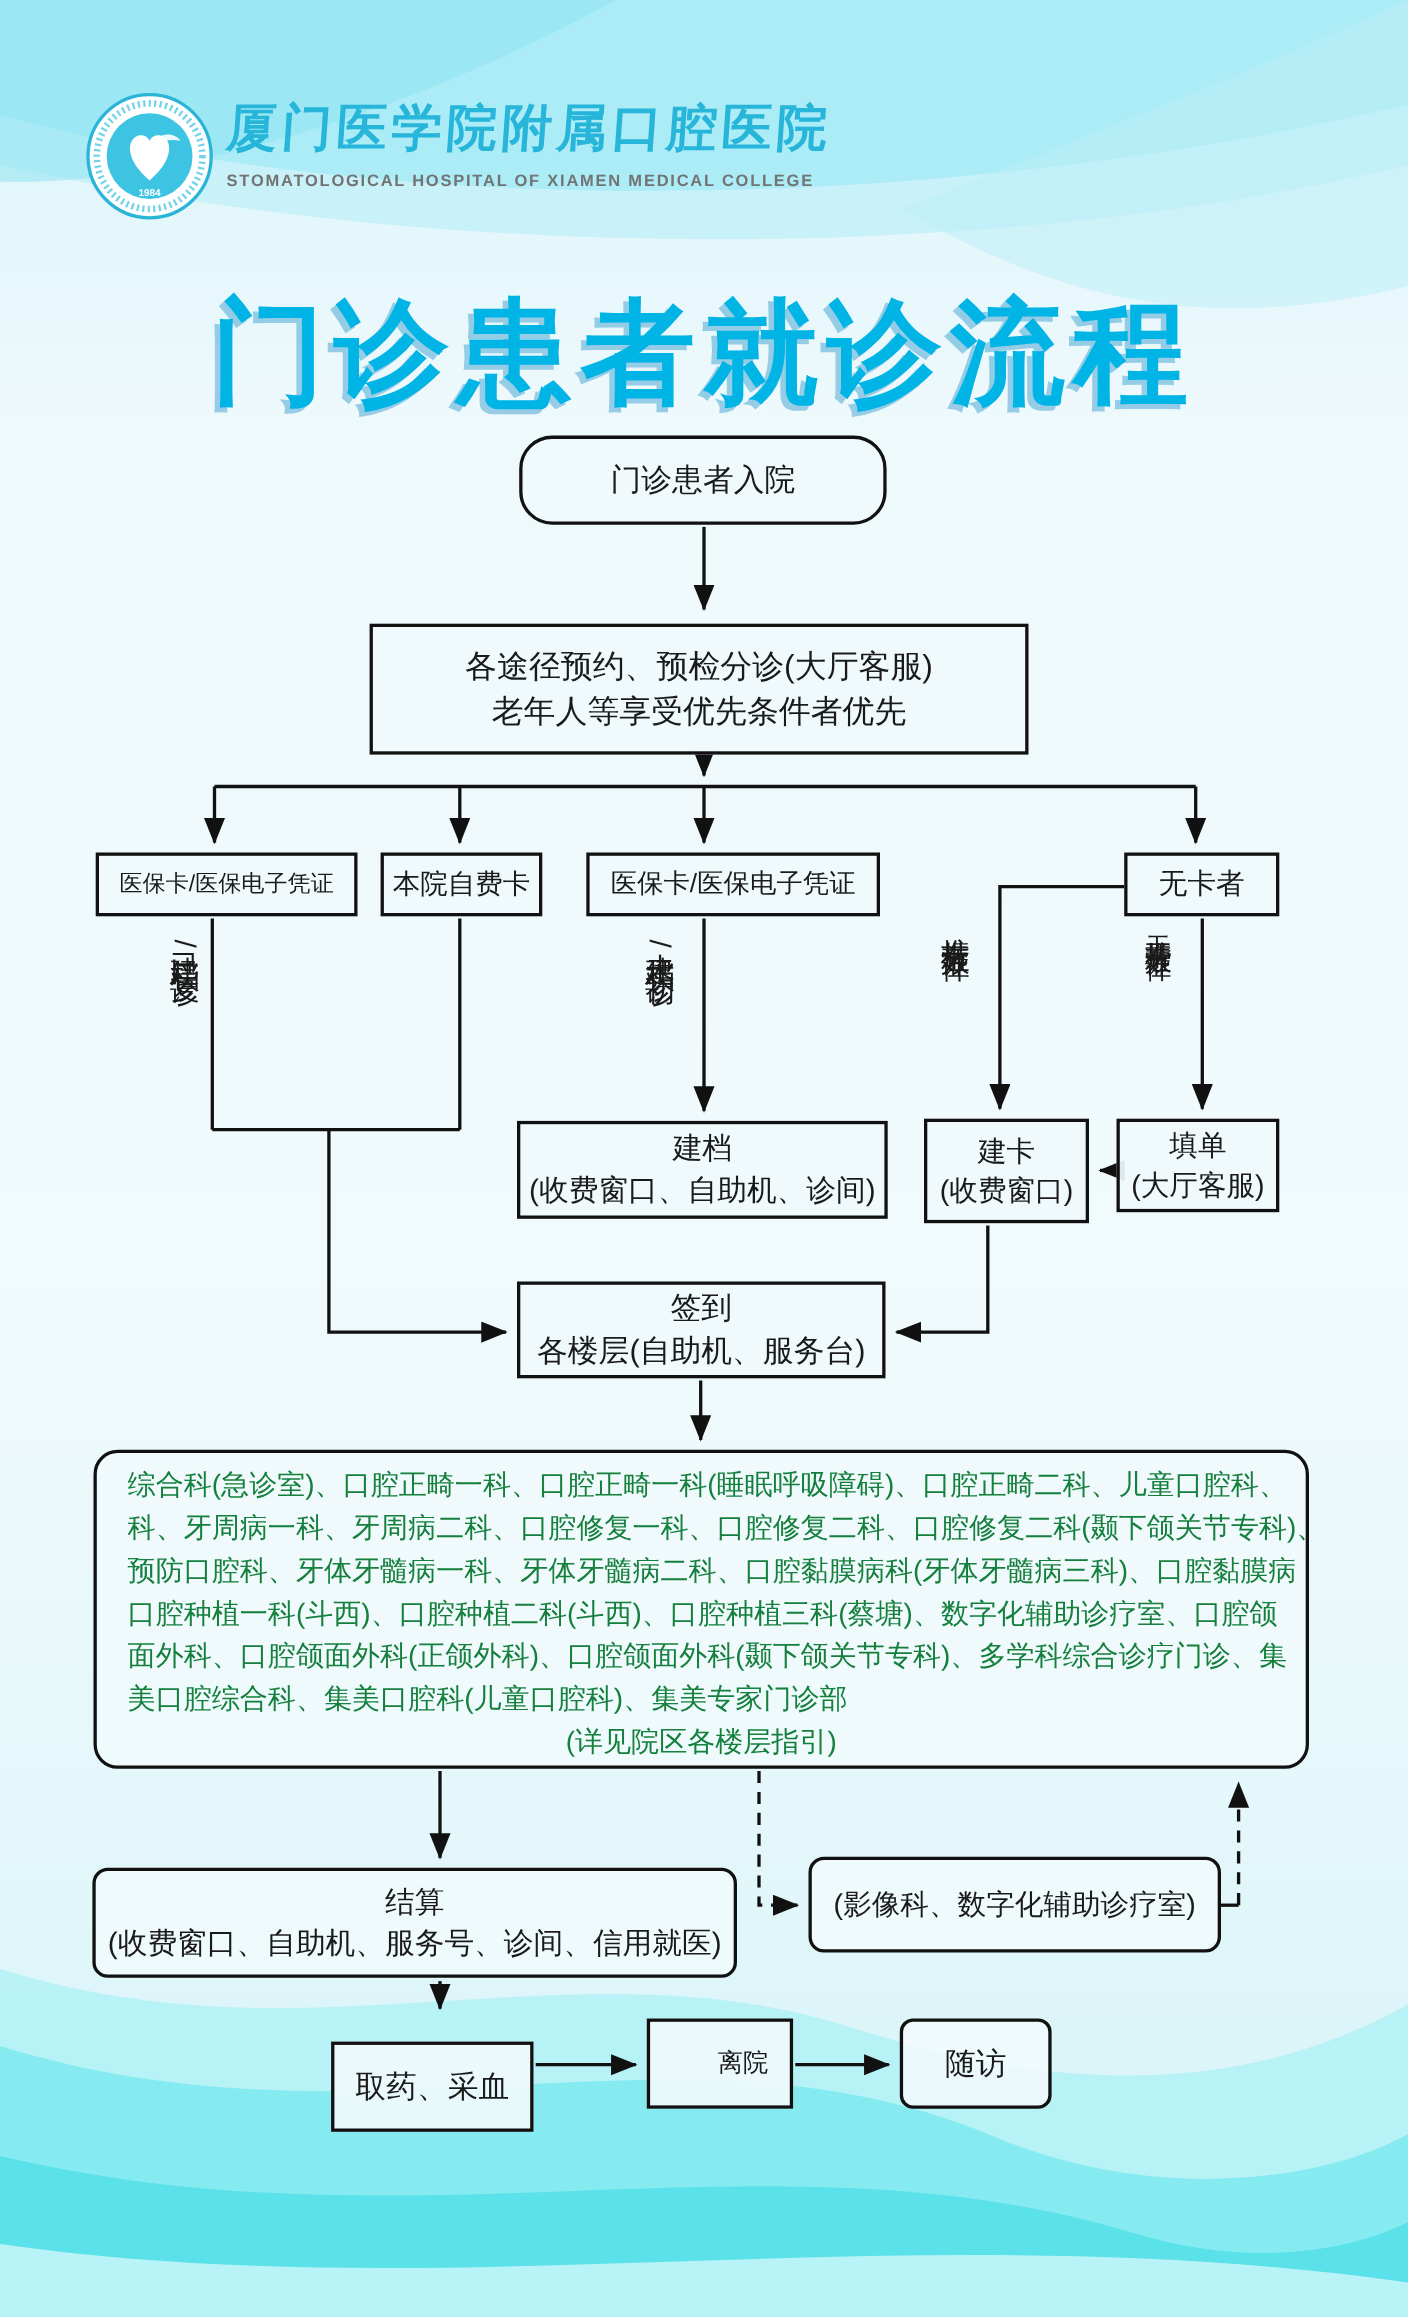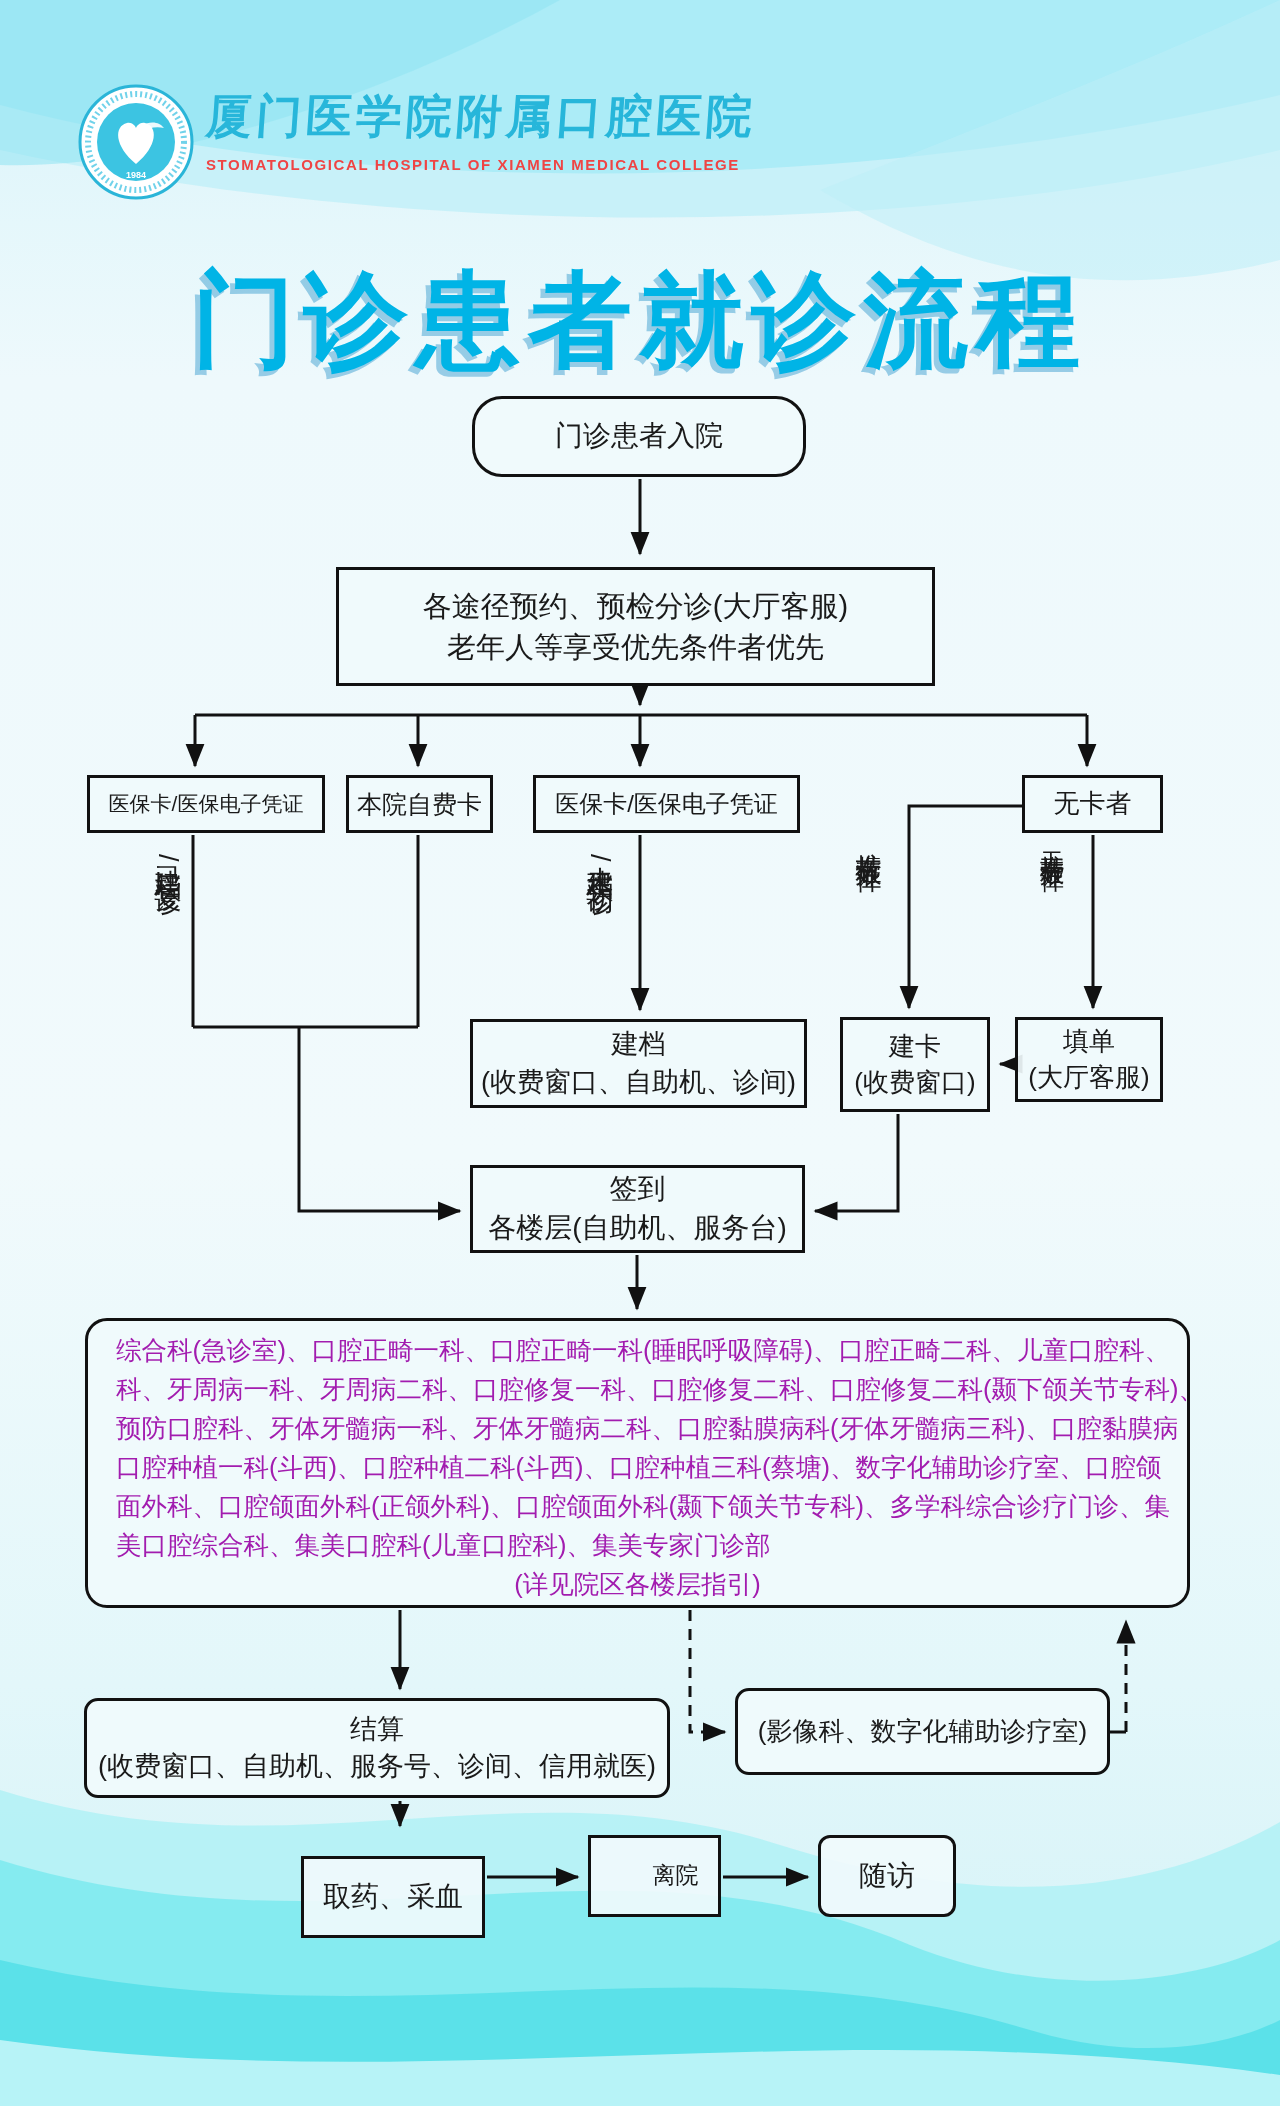--- a/index.html
+++ b/index.html
@@ -9,21 +9,21 @@
     background:linear-gradient(180deg,#d8f4fa 0%,#eef9fc 18%,#f1fafc 55%,#e3f7fa 80%,#d2f2f7 100%);
   }
   #bg,#wires{position:absolute;left:0;top:0;width:1280px;height:2106px;}
   #bg{z-index:0;} #wires{z-index:2;}
   .layer{position:absolute;left:0;top:0;width:1280px;height:2106px;z-index:3;}
 
   
   .logo{position:absolute;left:76px;top:82px;width:120px;height:120px;}
   .hname{position:absolute;left:206px;top:86px;color:#22b3d8;}
   .hname .cn{font-size:46px;font-weight:bold;letter-spacing:4px;transform:skewX(-4deg);color:#27b6da;}
-  .hname .en{font-size:15px;font-weight:bold;letter-spacing:1.6px;color:#ef4444;margin-top:8px;}
+  .hname .en{font-size:15px;font-weight:bold;letter-spacing:1.6px;color:#737373;margin-top:8px;}
   .title{
     position:absolute;left:0;top:252px;width:1280px;text-align:center;
     font-size:104px;font-weight:900;letter-spacing:8px;color:var(--accent,#00b4e6);
     text-shadow:-5px 5px 0 rgba(20,138,198,0.40);
   }
 
   
   .box{
     position:absolute;box-sizing:border-box;border:3px solid #111;
     background:rgba(240,250,252,0.92);color:#1a1a1a;
@@ -31,21 +31,21 @@
     text-align:center;line-height:1.38;
   }
   .round{border-radius:30px;}
   .soft{border-radius:14px;}
   .vlabel{
     position:absolute;writing-mode:vertical-rl;text-orientation:mixed;
     color:#1a1a1a;letter-spacing:3px;
   }
   .depts{
     position:absolute;box-sizing:border-box;border:3px solid #111;border-radius:22px;
-    background:rgba(240,250,252,0.92);color:#a21caf;
+    background:rgba(240,250,252,0.92);color:#15803d;
     padding:10px 0 0 28px;text-align:left;
   }
   .depts div{white-space:nowrap;font-size:25.5px;line-height:39px;}
   .depts .note{text-align:center;padding-right:28px;}
 </style>
 </head>
 <body style="--accent: #00b4e6;">
 
 <svg id="bg" viewBox="0 0 1280 2106" xmlns="http://www.w3.org/2000/svg">
   <path d="M0 0 H1280 V150 C930 235 430 245 0 150 Z" fill="#c3f0f8" opacity="0.85"></path>

